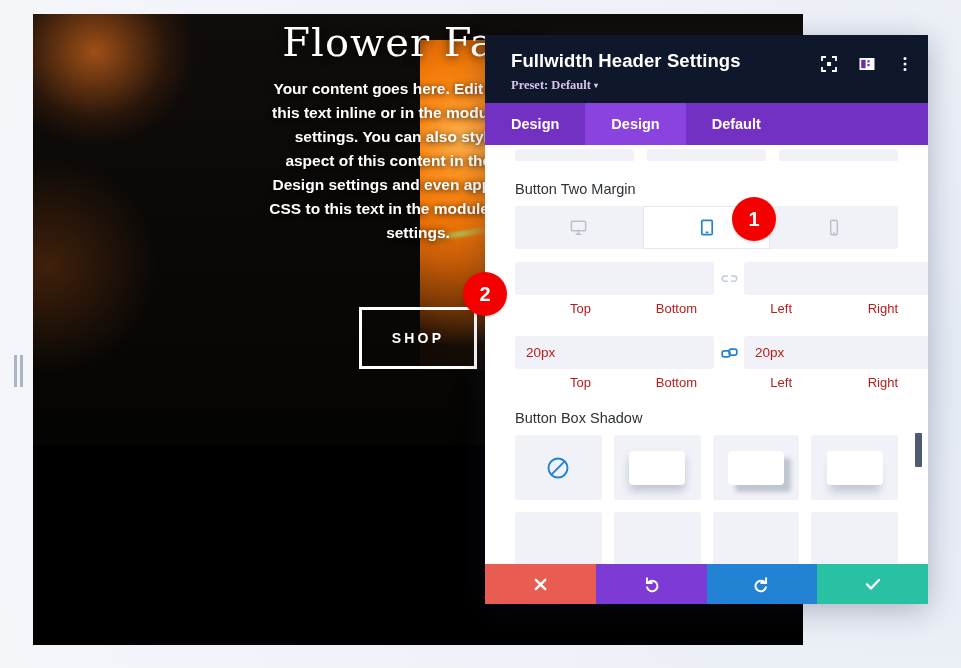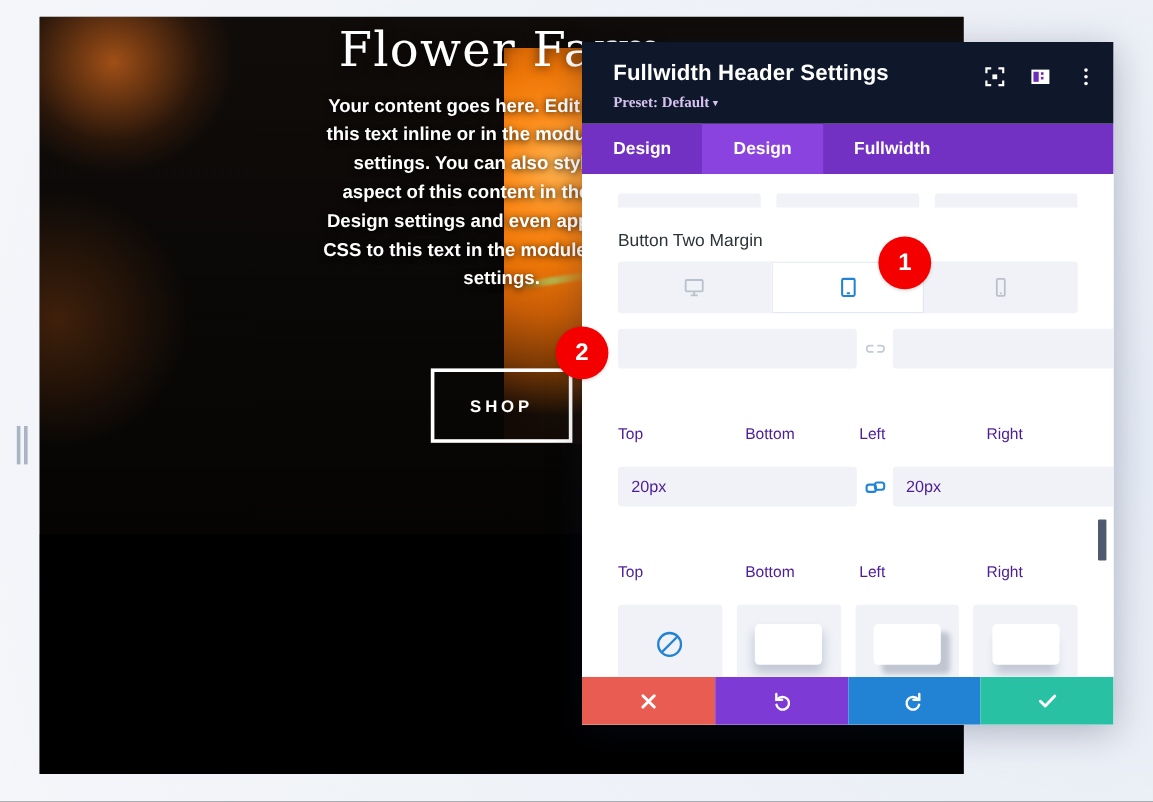--- a/index.html
+++ b/index.html
@@ -175,21 +175,21 @@
     font-weight: bold;
     cursor: pointer;
   }
   .tab.active { background: #8b43e0; }
 
   .panel-body {
     flex: 1 1 auto;
     position: relative;
     overflow: hidden;
     background: #fff;
-    padding: 16px 30px;
+    padding: 4px 30px;
   }
 
   
   .cut-row {
     display: flex; gap: 13px;
     padding-top: 0;
     height: 12px;
     overflow: hidden;
   }
   .cut-box { flex: 1; height: 26px; background: #f0f2f7; border-radius: 3px; }
@@ -225,38 +225,37 @@
   .spacing-row { display: flex; align-items: center; }
   .spacing-half { display: flex; align-items: center; flex: 1; }
   .sfield {
     flex: 1;
     height: 33px;
     background: #f0f2f7;
     border: none;
     border-radius: 3px;
     font-family: "Liberation Sans", sans-serif;
     font-size: 13.5px;
-    color: #4c1d95;
+    color: #b91c1c;
     padding: 0 11px;
     outline: none;
     min-width: 0;
   }
   .link-icon {
     width: 30px;
     display: flex; align-items: center; justify-content: center;
     cursor: pointer;
     flex: 0 0 30px;
   }
   .spacing-labels { display: flex; margin-top: 6px; }
   .spacing-labels span {
     flex: 1;
-    text-align: left;
+    text-align: right;
     font-size: 13px;
-    color: #4c1d95;
-    margin-top: 41px;
+    color: #b91c1c;
   }
   .spacing-labels .gap { flex: 0 0 30px; }
   .spacing-labels .gapv { flex: 0 0 19px; }
 
   
   .shadow-grid {
     display: flex;
     gap: 12px;
     margin-top: 3px;
   }
@@ -377,21 +376,21 @@
             <circle cx="9" cy="9" r="1.5"></circle>
             <circle cx="9" cy="14.6" r="1.5"></circle>
         </svg>
       </span>
     </div>
   </div>
 
   <div class="tab-bar">
     <div class="tab">Design</div>
     <div class="tab active">Design</div>
-    <div class="tab">Fullwidth</div>
+    <div class="tab">Default</div>
   </div>
 
   <div class="panel-body">
 
     <div class="cut-row">
       <div class="cut-box"></div>
       <div class="cut-box"></div>
       <div class="cut-box"></div>
     </div>
 
@@ -469,20 +468,21 @@
         <span class="gap"></span>
         <span>Bottom</span>
         <span class="gapv"></span>
         <span>Left</span>
         <span class="gap"></span>
         <span>Right</span>
       </div>
     </div>
 
     <div class="field-group">
+      <div class="field-label">Button Box Shadow</div>
       <div class="shadow-grid">
         <div class="shadow-cell">
           <span class="no-shadow-icon">
             <svg width="26" height="26" viewBox="0 0 26 26" fill="none" stroke="#2283d4" stroke-width="1.9">
               <circle cx="13" cy="13" r="9.5"></circle>
               <path d="M6.4 19.6 19.6 6.4"></path>
             </svg>
           </span>
         </div>
         <div class="shadow-cell">

